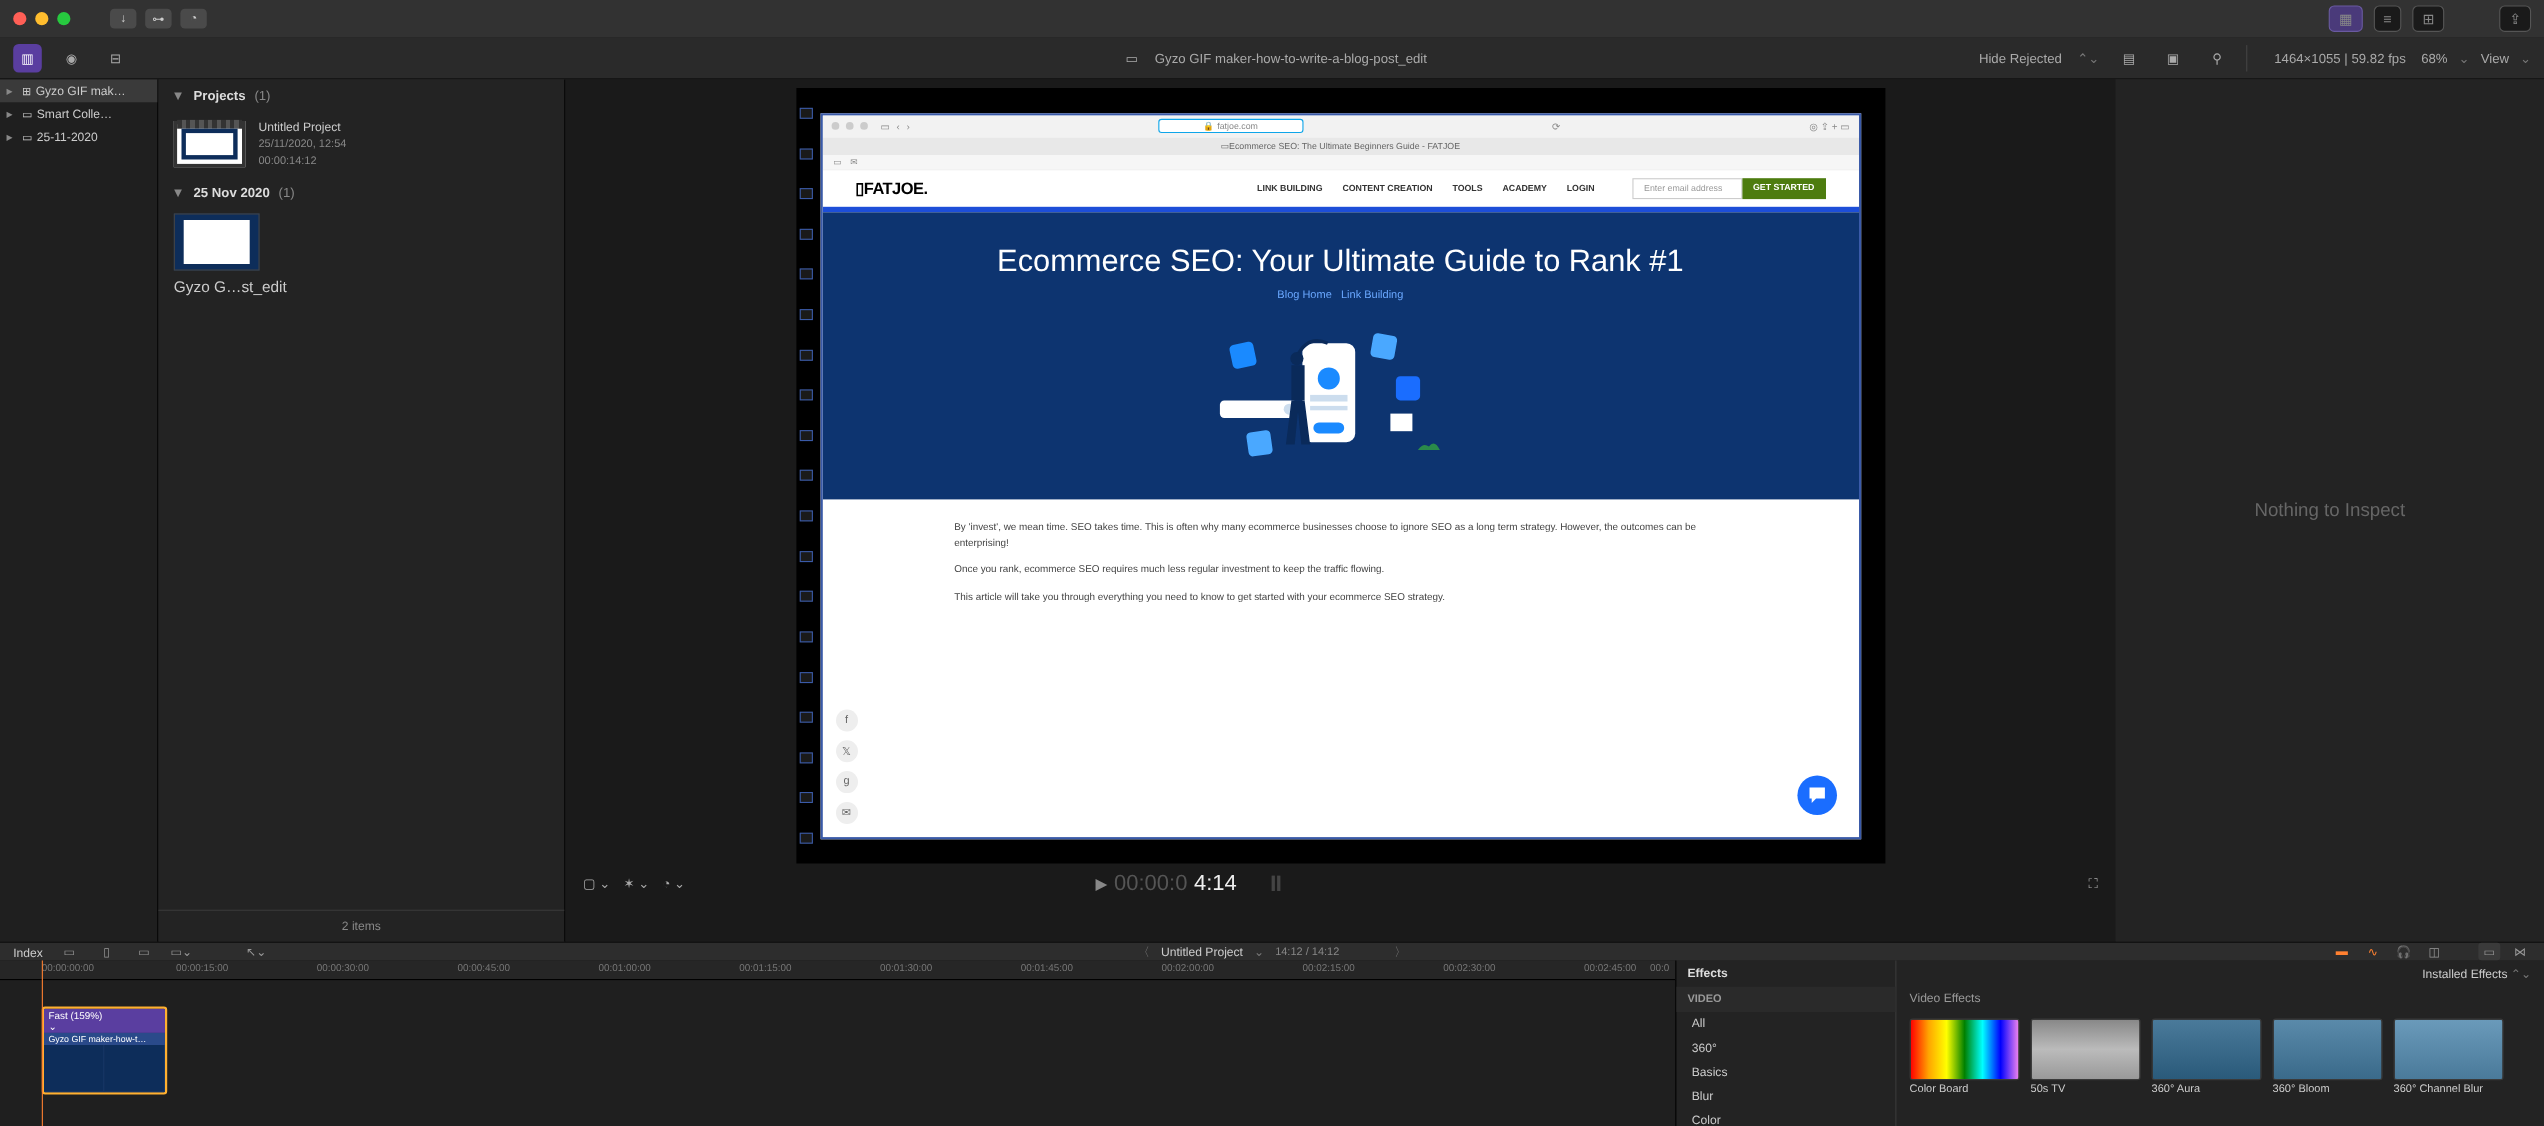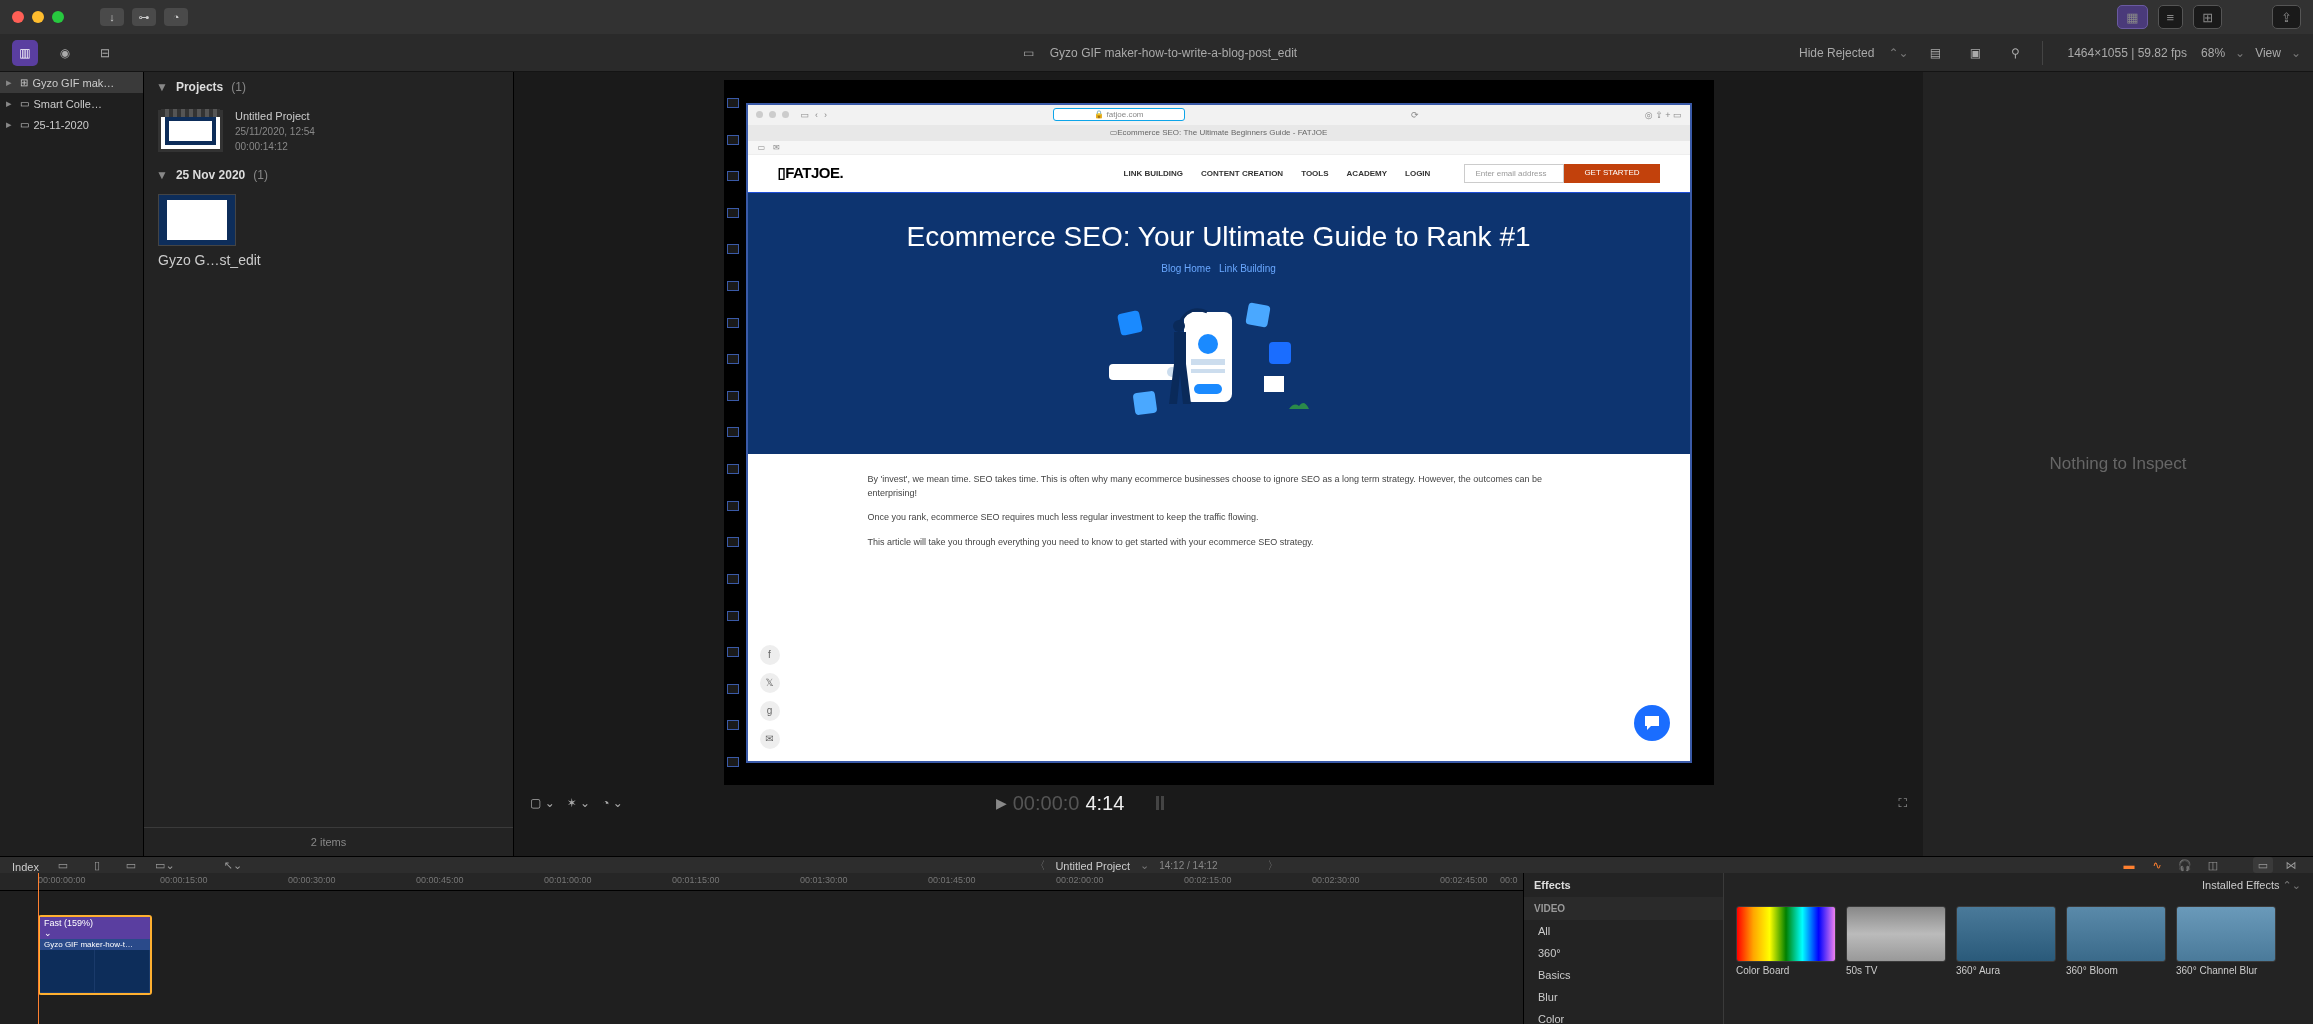--- a/index.html
+++ b/index.html
@@ -38,26 +38,26 @@
 .browser-foot{ margin-top:auto; text-align:center; padding:8px; font-size:11px; color:#888; border-top:1px solid #3a3a3a;}
 .viewer { flex:1; background:#1a1a1a; display:flex; flex-direction:column; align-items:center; position:relative; }
 .canvas { margin-top:8px; width:990px; height:705px; background:#000; position:relative; display:flex; align-items:center; justify-content:center; }
 .framemarks{ position:absolute; left:0; top:0; bottom:0; width:18px; display:flex; flex-direction:column; justify-content:space-between; padding:18px 0;}
 .framemarks div{width:12px;height:10px;border:1px solid #3a5aa8;background:#1a1a1a;margin-left:3px;}
 .webpage { width:946px; height:660px; background:#fff; border:2px solid #3a5aa8; font-size:10px; color:#333; overflow:hidden; position:relative;}
 .wp-chrome{height:20px;background:#f2f2f2;display:flex;align-items:center;padding:0 8px;gap:6px;font-size:9px;color:#888;}
 .wp-chrome .dot{width:7px;height:7px;border-radius:50%;background:#ccc;}
 .wp-chrome .addr{margin:0 auto;background:#fff;border:1px solid #0ea5e9;border-radius:3px;padding:1px 40px;font-size:8px;}
 .wp-tab{height:16px;background:#e8e8e8;display:flex;align-items:center;justify-content:center;font-size:8px;color:#666;}
-.wp-header{height:38px;background:#fff;border-bottom:1px solid #1d4ed8;display:flex;align-items:center;padding:0 30px;gap:20px;}
+.wp-header{height:38px;background:#fff;border-bottom:5px solid #1d4ed8;display:flex;align-items:center;padding:0 30px;gap:20px;}
 .wp-logo{font-weight:900;font-size:15px;letter-spacing:-0.5px;color:#000;}
 .wp-nav{display:flex;gap:18px;font-size:8px;color:#333;font-weight:600;margin-left:auto;}
 .wp-cta-wrap{display:flex;gap:0;margin-left:14px;}
 .wp-email{border:1px solid #ccc;padding:4px 10px;font-size:8px;color:#999;width:100px;}
-.wp-cta{background:#c2410c;color:#fff;padding:4px 20px;font-size:8px;font-weight:400;}
+.wp-cta{background:#4d7c0f;color:#fff;padding:4px 10px;font-size:8px;font-weight:700;}
 .wp-hero{background:#0d3470;color:#fff;padding:28px 40px 20px;text-align:center;}
 .wp-hero h1{font-size:28px;font-weight:400;margin-bottom:10px;}
 .wp-hero .bc{font-size:10px;color:#6aa8ff;}
 .wp-hero .illus{margin:20px auto 0;width:260px;height:140px;position:relative;}
 .wp-body{padding:18px 120px;font-size:9px;line-height:1.6;color:#444;text-align:left;}
 .wp-body p{margin-bottom:10px;}
 .wp-social{position:absolute;left:12px;top:540px;display:flex;flex-direction:column;gap:8px;}
 .wp-social div{width:20px;height:20px;border-radius:50%;background:#eee;display:flex;align-items:center;justify-content:center;font-size:10px;color:#666;}
 .wp-chat{position:absolute;right:20px;bottom:20px;width:36px;height:36px;border-radius:50%;background:#1a6dff;display:flex;align-items:center;justify-content:center;}
 .viewer-controls{width:100%;height:36px;display:flex;align-items:center;padding:0 16px;gap:12px;font-size:12px;color:#aaa;}
@@ -381,20 +381,21 @@
         <div class="eff-cat">360°</div>
         <div class="eff-cat">Basics</div>
         <div class="eff-cat">Blur</div>
         <div class="eff-cat">Color</div>
       </div>
       <div class="eff-thumbs">
         <div class="eff-thumbs-head">
           <span></span>
           <span><span>Installed Effects</span> <span style="color:#777;">⌃⌄</span></span>
         </div>
+        <div class="eff-subhead">Video Effects</div>
         <div class="eff-grid">
           <div class="eff-item">
               <div class="eff-thumb grad1"></div>
               <div class="eff-label">Color Board</div>
             </div>
           <div class="eff-item">
               <div class="eff-thumb grad2"></div>
               <div class="eff-label">50s TV</div>
             </div>
           <div class="eff-item">

